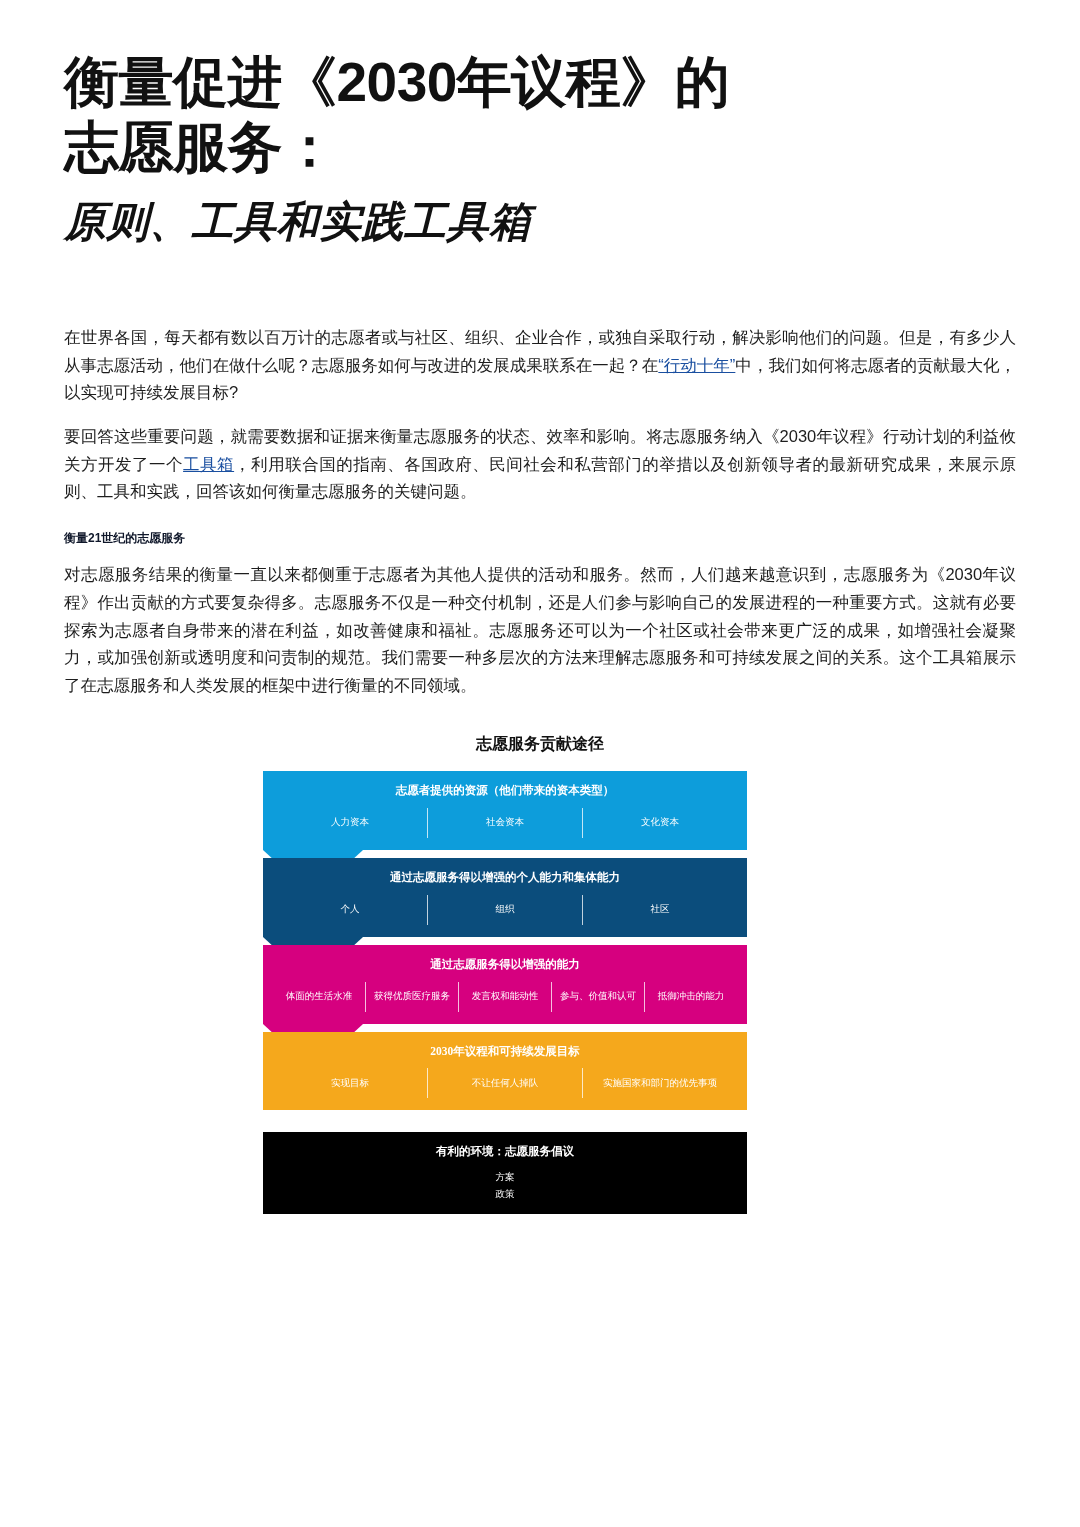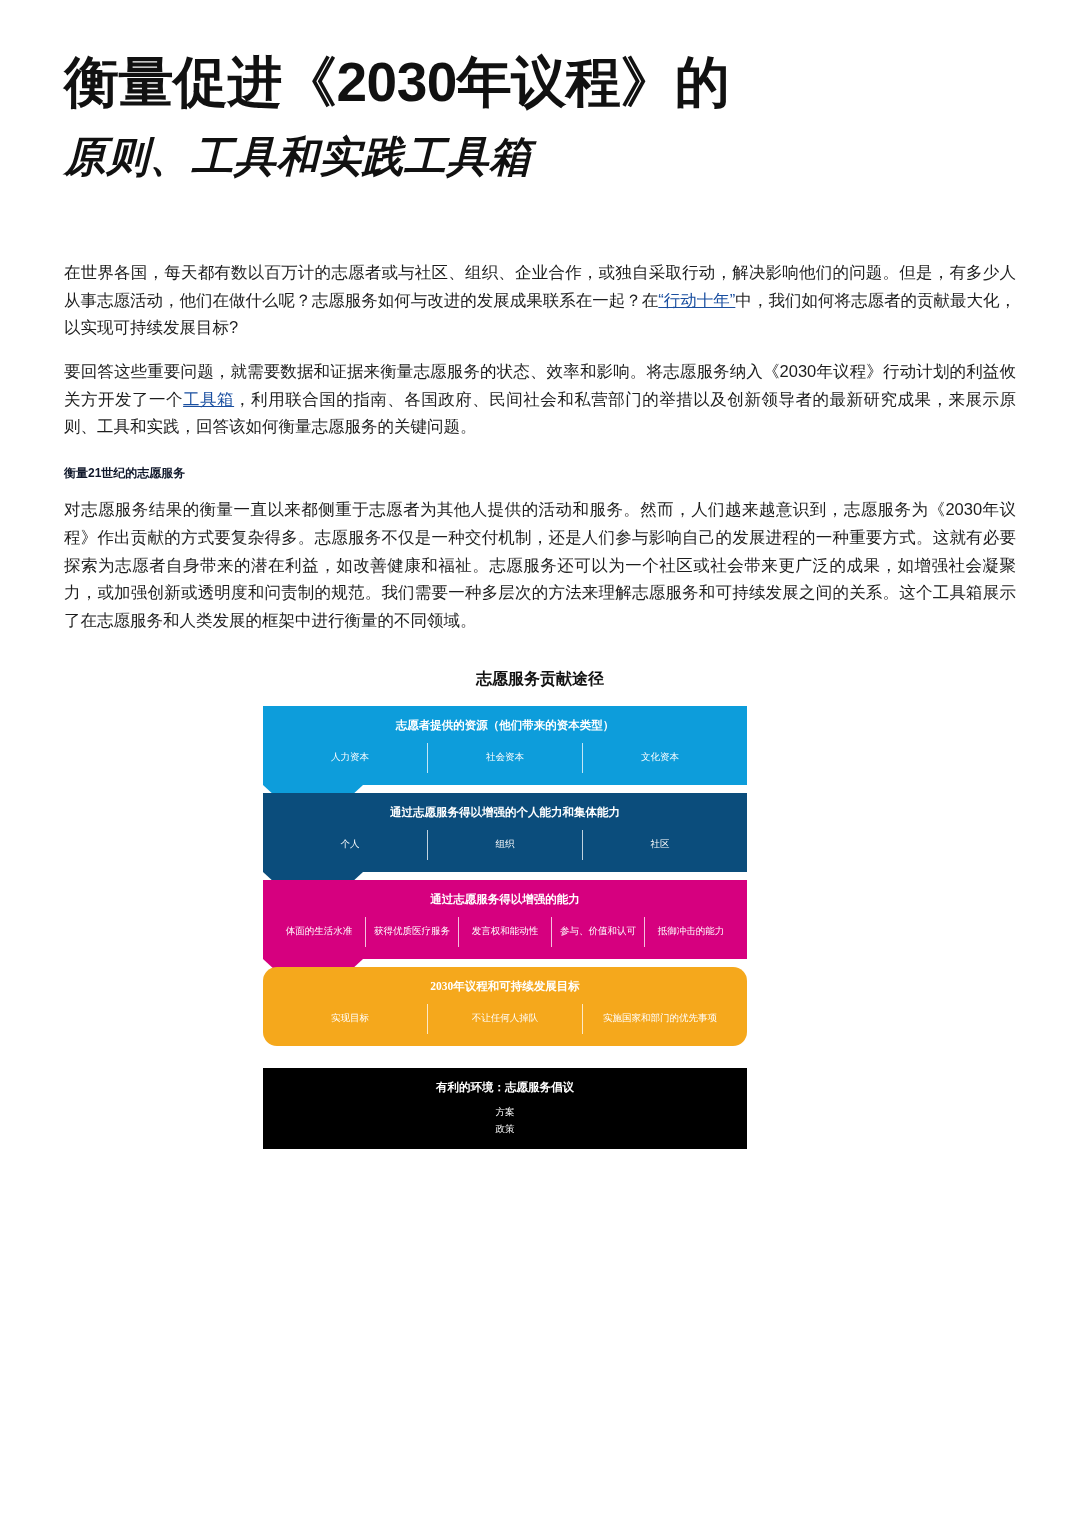--- a/index.html
+++ b/index.html
@@ -126,39 +126,40 @@
     top: 100%;
     width: 0;
     height: 0;
     border-left: 50px solid transparent;
     border-right: 50px solid transparent;
     border-top: 46px solid currentColor;
   }
   .c-blue   { background: #0d9ddb; }
   .c-navy   { background: #0b4d7c; }
   .c-pink   { background: #d6007f; }
-  .c-orange { background: #f5a81c; border-radius: 14px; }
+  .c-orange { background: #f5a81c; }
   .c-green  { background: #000000; }
   .n-blue   { color: #0d9ddb; }
   .n-navy   { color: #0b4d7c; }
   .n-pink   { color: #d6007f; }
   .band-green-item {
     text-align: center;
     font-size: 9.5px;
     line-height: 1.7;
   }
   .gap-last { margin-top: 22px; }
 </style>
 </head>
 <body>
 
 <div class="page">
 
   <h1 class="title">
     <span>衡量促进《2030年议程》的</span>
+    <span class="title-line2">志愿服务：</span>
   </h1>
 
   <div class="subtitle">原则、工具和实践工具箱</div>
 
   <p class="body-text first-para"><span>在世界各国，每天都有数以百万计的志愿者或与社区、组织、企业合作，或独自采取行动，解决影响他们的问题。但是，有多少人从事志愿活动，他们在做什么呢？志愿服务如何与改进的发展成果联系在一起？在</span><a class="link" href="#">“行动十年”</a><span>中，我们如何将志愿者的贡献最大化，以实现可持续发展目标?</span></p>
 
   <p class="body-text"><span>要回答这些重要问题，就需要数据和证据来衡量志愿服务的状态、效率和影响。将志愿服务纳入《2030年议程》行动计划的利益攸关方开发了一个</span><a class="link" href="#">工具箱</a><span>，利用联合国的指南、各国政府、民间社会和私营部门的举措以及创新领导者的最新研究成果，来展示原则、工具和实践，回答该如何衡量志愿服务的关键问题。</span></p>
 
   <div class="section-head">衡量21世纪的志愿服务</div>
 

